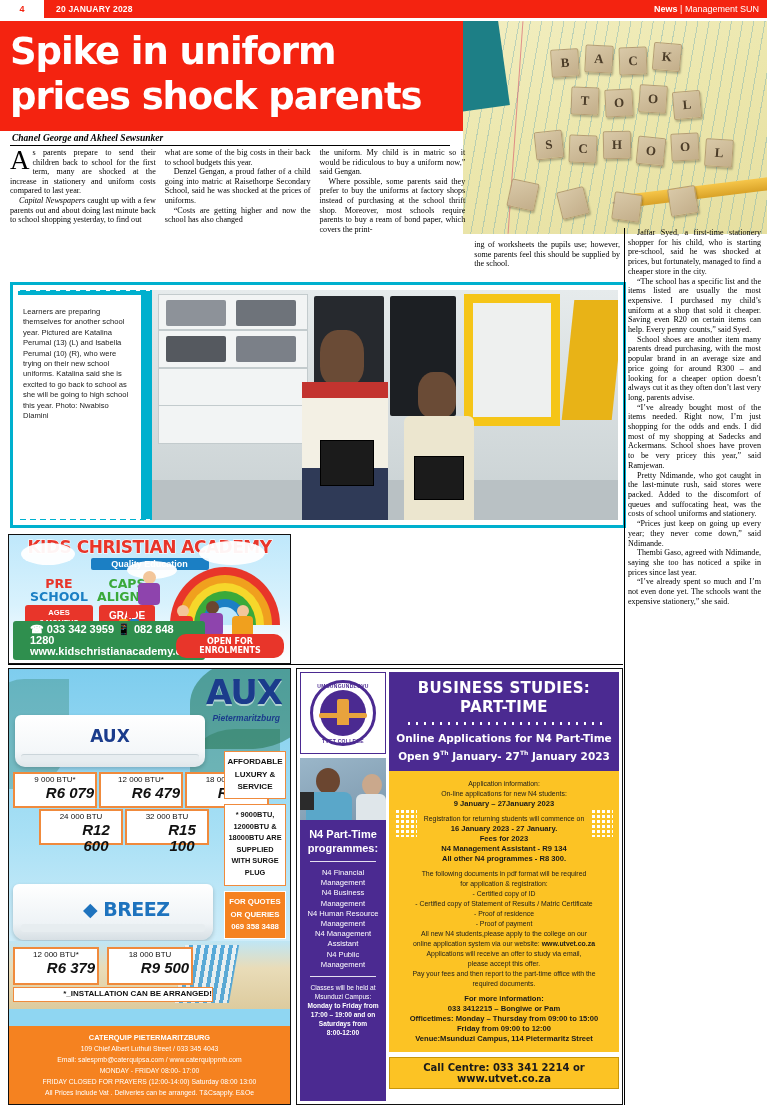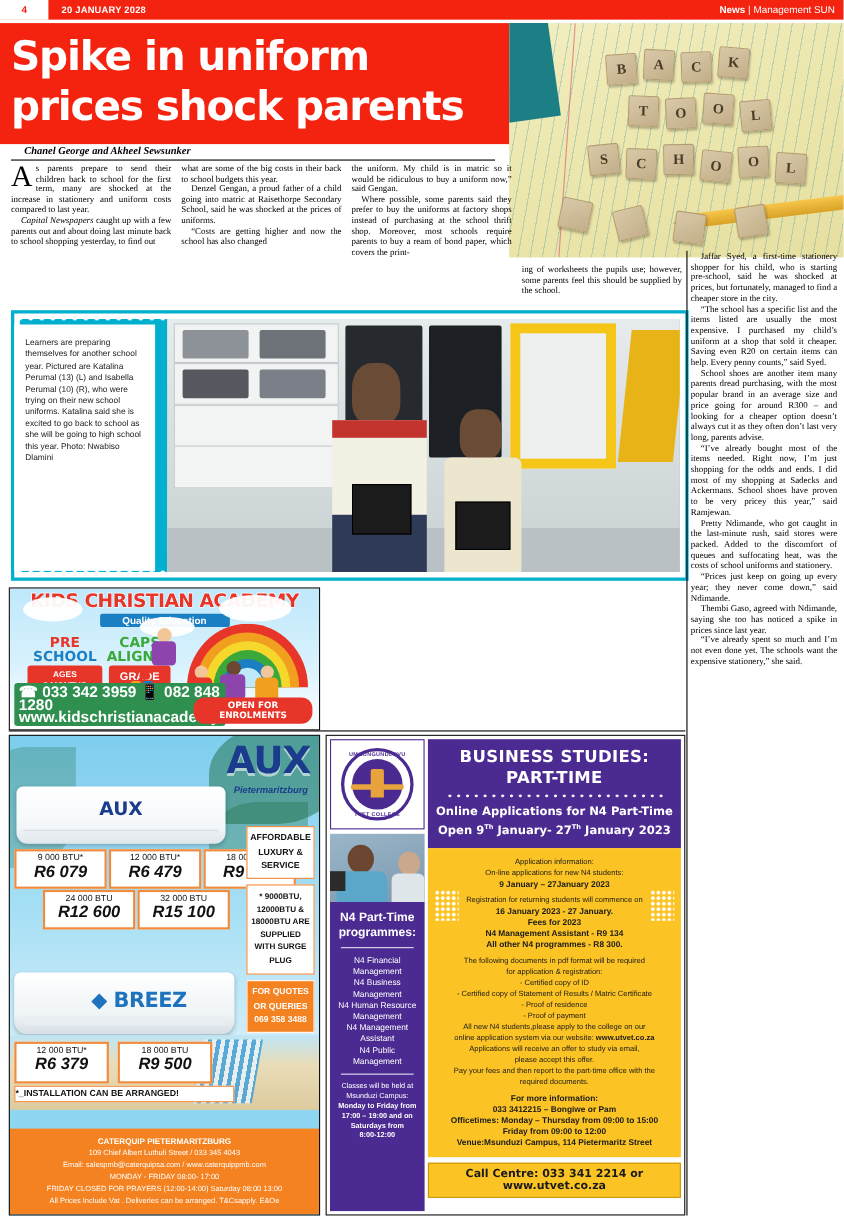--- a/index.html
+++ b/index.html
@@ -70,21 +70,21 @@
     position:absolute; width:28px; height:28px;
     background:linear-gradient(150deg,#d9c9a8,#c3ae8a);
     border:1px solid #b49c74; border-radius:2px;
     box-shadow:1px 2px 2px rgba(0,0,0,.25);
     color:#4b3c28; font-family:"Liberation Serif",serif; font-weight:bold; font-size:13px;
     display:flex; align-items:center; justify-content:center;
   }
 
   
   .byline {
-    position: absolute; left: 22px; top: 133px; width: 440px;
+    position: absolute; left: 12px; top: 133px; width: 440px;
     font-family: "Liberation Serif", serif;
     font-weight: bold; font-style: italic; font-size: 9.5px;
     color: #000;
   }
   .byline-rule { position:absolute; left:10px; top:145px; width:440px; height:1px; background:#000; }
 
   
   .topcols {
     position: absolute; left: 10px; top: 148px; width: 610px; height: 124px;
     display: flex; gap: 9px;
@@ -167,22 +167,22 @@
   .kca-pre .c4{color:#1b7fc4}
   .kca-caps { position:absolute; left:88px; top:42px; width:60px; text-align:center;
     font-family:"DejaVu Sans",sans-serif; font-weight:bold; font-size:12.5px; line-height:13px; color:#3aa93a; }
   .kca-redbox {
     position:absolute; background:#e8352a; color:#fff; border-radius:3px;
     font-family:"Liberation Sans",sans-serif; font-weight:bold; font-size:7.6px;
     text-align:center; line-height:9.5px; padding:3px 2px;
   }
   .kca-green {
     position:absolute; left:4px; bottom:3px; width:192px; background:#2f8f4e;
-    color:#fff; border-radius:3px; padding:3px 4px;
-    font-family:"Liberation Sans",sans-serif; font-weight:bold; font-size:14px; line-height:11px;
+    color:#fff; border-radius:3px; padding:3px 17px;
+    font-family:"Liberation Sans",sans-serif; font-weight:bold; font-size:11px; line-height:11px;
   }
   .kca-enrol {
     position:absolute; right:6px; bottom:5px; width:108px; background:#e8352a; color:#fff;
     border-radius:10px; text-align:center;
     font-family:"DejaVu Sans",sans-serif; font-weight:bold; font-size:8px; padding:3px 0;
   }
   .rainbow { position:absolute; right:10px; top:32px; width:110px; height:58px; overflow:hidden; }
   .rb { position:absolute; left:0; bottom:0; border-radius:50% 50% 0 0 / 100% 100% 0 0; }
   .kid { position:absolute; border-radius:50%; }
 
@@ -216,32 +216,32 @@
     background:linear-gradient(180deg,#ffffff 0%,#eef3f6 70%,#d7dfe4 100%);
     border-radius:6px 6px 12px 12px; box-shadow:0 2px 4px rgba(0,0,0,.2);
   }
   .breez { position:absolute; left:70px; top:14px; font-family:"DejaVu Sans",sans-serif;
     font-weight:bold; font-size:19px; color:#1e73be; letter-spacing:-.5px; }
   .price-box {
     position:absolute; background:#ffffff; border:2px solid #f08a3c; text-align:center;
     font-family:"Liberation Sans",sans-serif;
   }
   .price-box .btu { font-size:8px; color:#111; padding-top:1px; display:block; line-height:10px; }
-  .price-box .amt { font-size:15px; font-weight:bold; font-style:italic; color:#111; display:block; line-height:16px; }
+  .price-box .amt { font-size:15px; font-weight:bold; font-style:italic; color:#111; display:block; line-height:16px;margin-left:30px; }
   .ib {
     position:absolute; background:#ffffff; border:1.5px solid #f08a3c;
     font-family:"Liberation Sans",sans-serif; font-weight:bold; font-size:8px;
     color:#111; text-align:center; line-height:12.5px; padding:4px 2px;
   }
   .ib.orange { background:#f58220; color:#fff; border-color:#fff; }
   .install-bar {
     position:absolute; left:4px; top:318px; width:200px; height:15px;
     background:#ffffff; border:1.5px solid #f08a3c;
     font-family:"Liberation Sans",sans-serif; font-weight:bold; font-size:8px;
-    text-align:left; line-height:12px; color:#111;
+    text-align:right; line-height:12px; color:#111;
   }
   .aux-beach { position:absolute; left:0; right:0; top:272px; height:68px;
     background:linear-gradient(180deg,#bfe6f5 0%, #e9dcb8 40%, #ddcb9e 100%); }
   .deck { position:absolute; background:repeating-linear-gradient(90deg,#e8f1f6 0 4px,#4aa3d8 4px 8px); }
   .aux-footer {
     position:absolute; left:0; right:0; bottom:0; height:78px; background:#f58220;
     color:#ffffff; text-align:center; font-family:"Liberation Sans",sans-serif;
     font-size:6.8px; line-height:11px; padding-top:6px;
   }
   .aux-footer .l1 { font-weight:bold; font-size:7.4px; }

